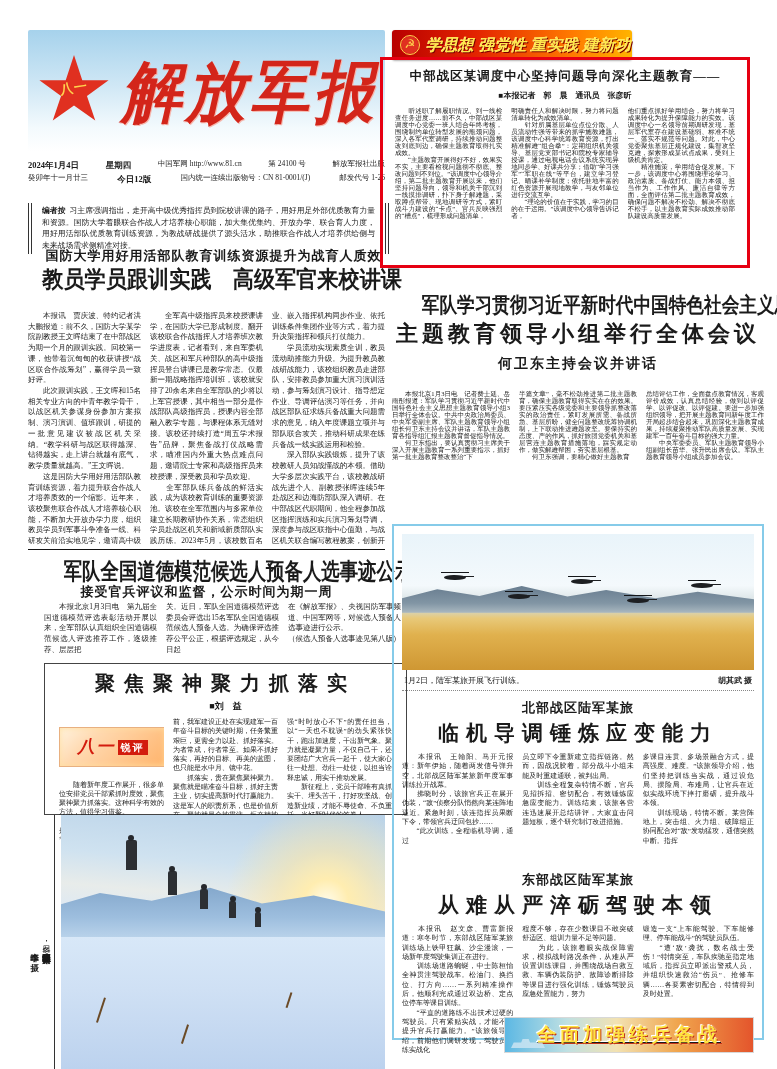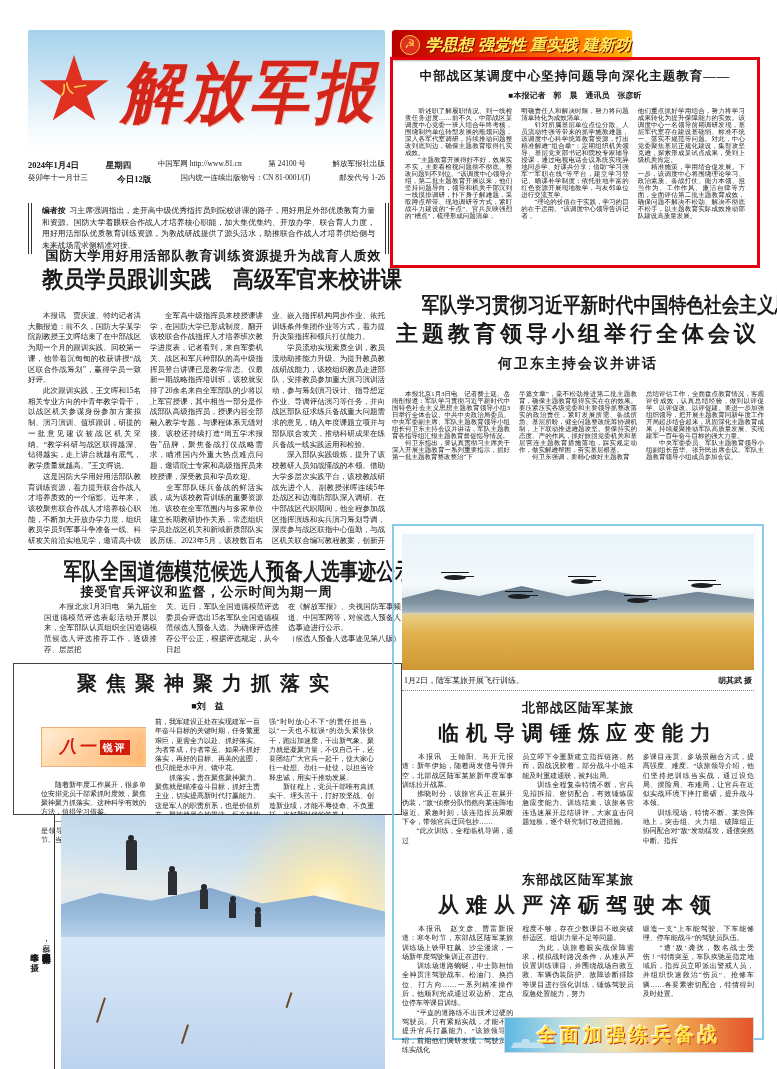--- a/index.html
+++ b/index.html
@@ -46,21 +46,21 @@
 
   .rule1{left:28px;top:549px;width:357px;border-top:1.5px solid #111;}
 
   
   .moral-h{left:28px;top:556px;width:357px;font-size:23px;font-weight:900;white-space:nowrap;
     transform:scaleX(0.8);transform-origin:center;}
   .moral-s{left:28px;top:583px;width:357px;font-size:13px;font-weight:bold;letter-spacing:1px;}
   .moral-b{left:44px;top:602px;width:357px;height:60px;}
 
   
-  .comm-box{left:13px;top:663px;width:333px;height:138px;border:1px solid #444;padding:6px 27px;}
+  .comm-box{left:44px;top:663px;width:333px;height:138px;border:1px solid #444;padding:6px 14px;}
   .comm-h{font-size:20px;font-weight:bold;letter-spacing:9px;text-align:center;}
   .comm-by{font-size:9px;font-weight:bold;text-align:center;margin:3px 0 5px;}
   .ruiping{width:100%;height:38px;background:linear-gradient(135deg,#fff3e0 0%,#ffd9b0 30%,#ffb36b 100%);
     border:1px solid #e8b080;display:flex;align-items:center;justify-content:center;gap:2px;margin-bottom:4px;
     box-shadow:inset 0 0 6px #ffdf9f;}
   .ruiping .p1{color:#d31c0e;font-weight:900;font-style:italic;font-size:17px;letter-spacing:2px;}
   .ruiping .p2{color:#fff;background:#d31c0e;font-weight:900;font-size:10px;padding:1px 3px;letter-spacing:2px;}
 
   
   .lphoto-wrap{left:28px;top:815px;width:357px;height:254px;display:flex;}
@@ -85,21 +85,21 @@
   
   .theme-banner{left:392px;top:30px;width:240px;height:30px;border-radius:3px;
     background:linear-gradient(90deg,#b80000 0%,#e32400 35%,#ff7a00 75%,#ffb400 100%);
     display:flex;align-items:center;gap:6px;padding:0 8px;box-sizing:border-box;
     box-shadow:0 1px 2px rgba(0,0,0,0.3);}
   .emblem{width:18px;height:18px;border-radius:50%;background:radial-gradient(#e03020 60%,#b80000);
     border:1.5px solid #ffd34d;color:#ffd34d;font-size:12px;line-height:16px;text-align:center;flex:0 0 18px;}
   .theme-text{color:#ffe84d;font-weight:900;font-style:italic;font-size:15.5px;white-space:nowrap;
     text-shadow:1px 1px 0 #7a0000,-0.5px -0.5px 0 #fff2b0;letter-spacing:0.5px;}
 
-  .red-box{left:390px;top:57px;width:370px;height:211px;border:3px solid #e60012;
+  .red-box{left:380px;top:57px;width:370px;height:211px;border:3px solid #e60012;
     padding:6px 12px;box-sizing:border-box;}
   .rb-kicker{font-size:12.5px;font-weight:bold;letter-spacing:1px;margin-top:2px;}
   .rb-headline{font-size:24px;font-weight:900;letter-spacing:2px;margin-top:3px;white-space:nowrap;}
   .rb-byline{font-size:8px;font-weight:bold;margin:5px 0 6px;}
   .rb-body{height:128px;}
 
   .meet-h1{left:392px;top:291px;width:372px;font-size:21px;font-weight:900;white-space:nowrap;
     transform:scaleX(0.84);transform-origin:center;}
   .meet-h2{left:392px;top:319px;width:372px;font-size:22px;font-weight:900;letter-spacing:4px;white-space:nowrap;}
   .meet-sub{left:392px;top:355px;width:372px;font-size:14px;font-weight:bold;letter-spacing:2px;}
@@ -120,21 +120,21 @@
   .dotted{border-top:1.5px dotted #888;margin:3px 0 8px;}
 
   .sec-kicker{font-size:13px;font-weight:bold;text-align:center;letter-spacing:1px;}
   .sec-headline{font-family:"Liberation Sans","DejaVu Sans",sans-serif;font-size:21px;font-weight:900;
     text-align:center;letter-spacing:7px;margin:2px 0 6px;white-space:nowrap;}
   .north-body{height:112px;margin-bottom:6px;}
   .east-wrap{position:relative;}
   .east-body{height:128px;}
   .train-banner{position:absolute;right:0;bottom:0;width:248px;height:34px;
     background:linear-gradient(90deg,#5cb8e4 0%,#bfe0e2 25%,#f2e2b2 45%,#f0a44c 70%,#e4552c 100%);
-    display:flex;align-items:center;justify-content:center;border:1px solid #d8d8d8;}
+    display:flex;align-items:center;justify-content:center;border:1px solid #d8d8d8;text-decoration:underline;}
   .train-text{font-weight:900;font-size:19px;letter-spacing:4px;color:#ffe33e;white-space:nowrap;
     text-shadow:1px 1px 0 #c23318,-1px -1px 0 #ffffff,0 0 2px #ffffff;}
   .ship{position:absolute;left:6px;bottom:4px;width:34px;height:10px;background:#cfe6f2;
     clip-path:polygon(0 100%,8% 45%,30% 45%,34% 10%,52% 10%,56% 45%,92% 45%,100% 100%);opacity:0.8;}
 </style>
 </head>
 <body>
 
 <div class="page">
 

